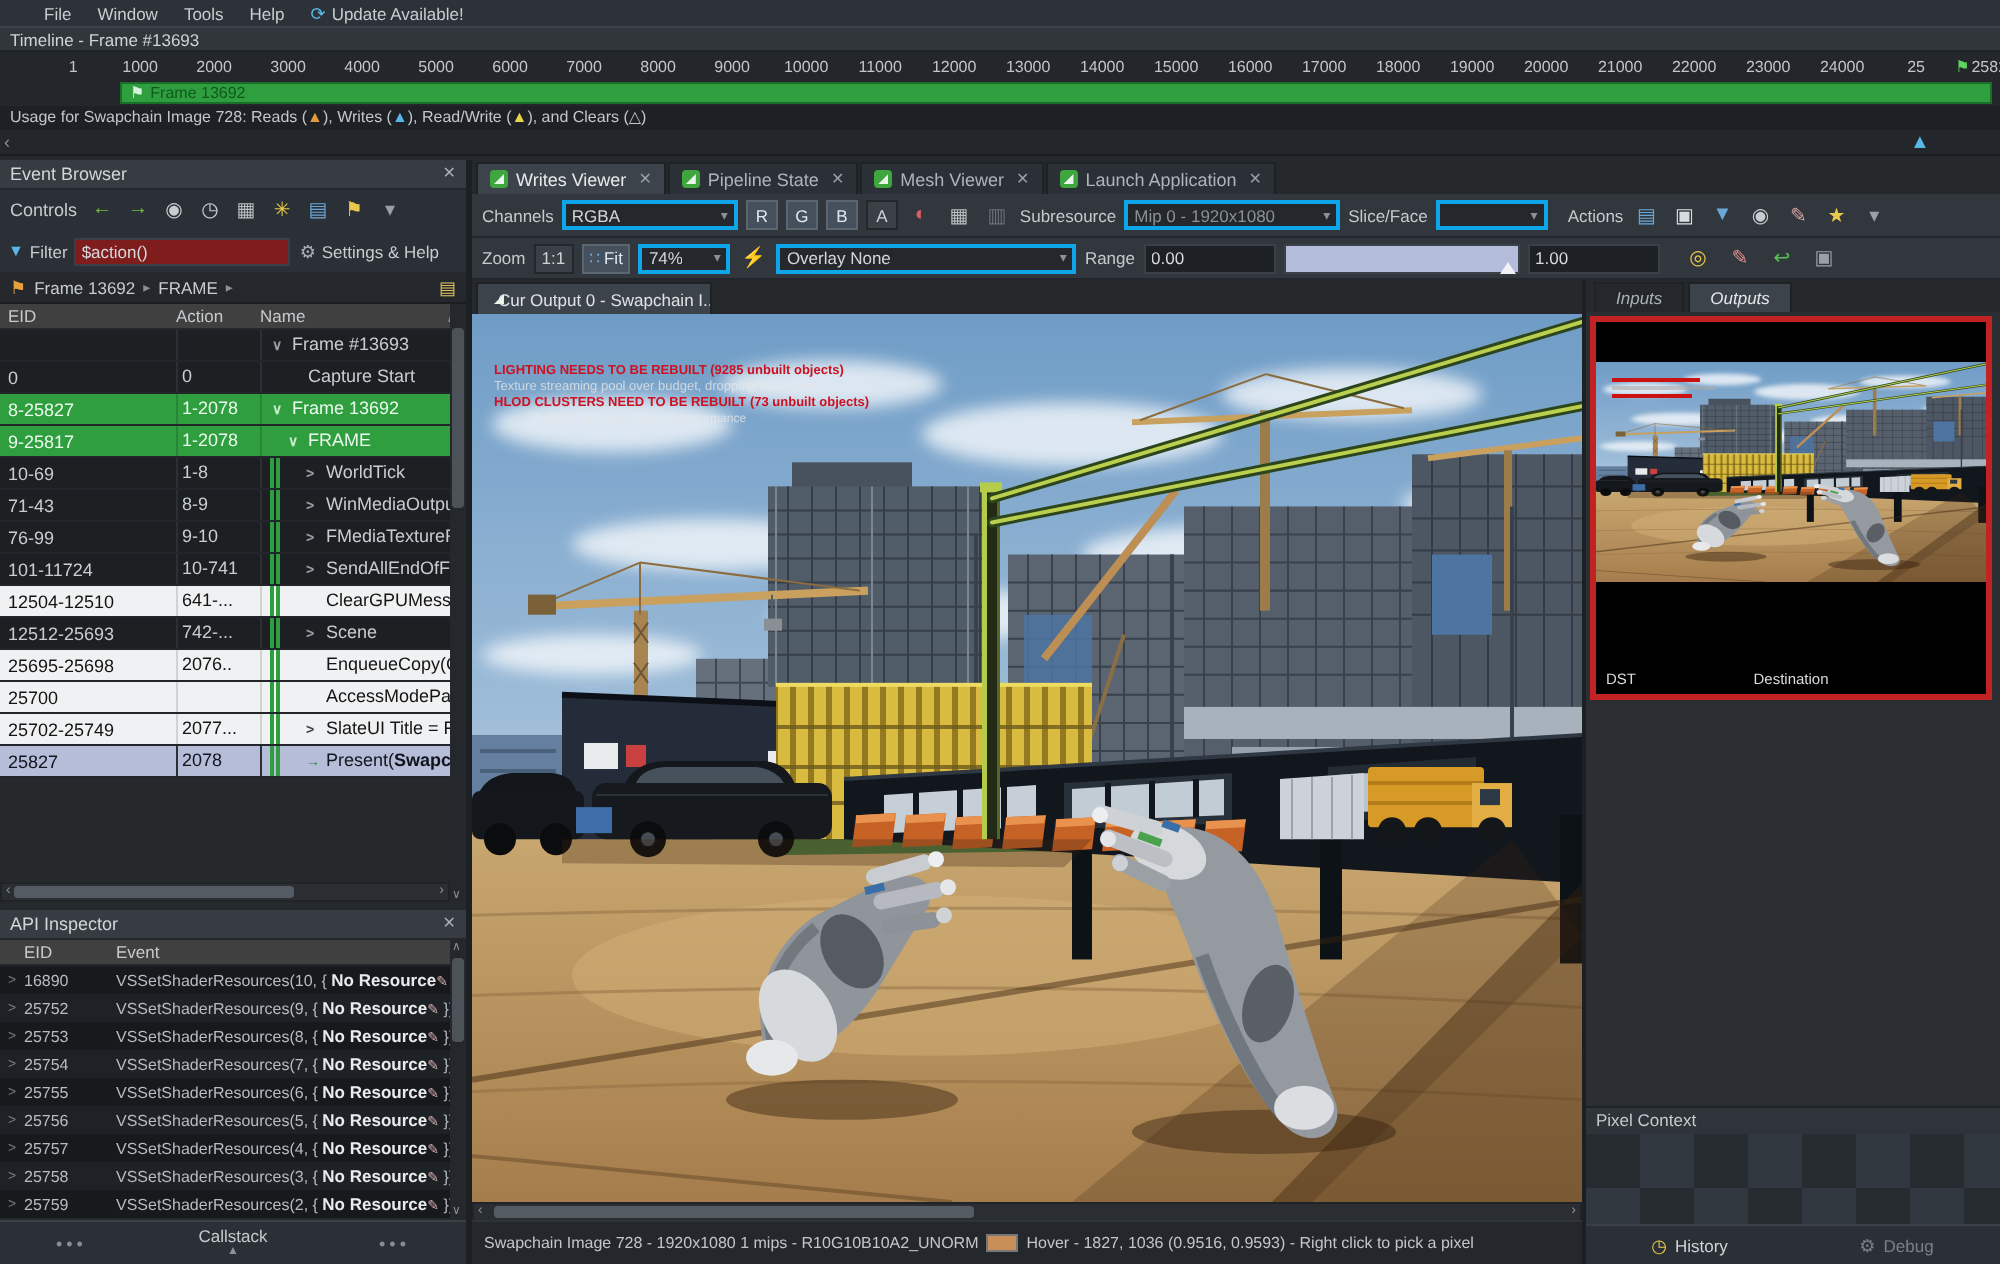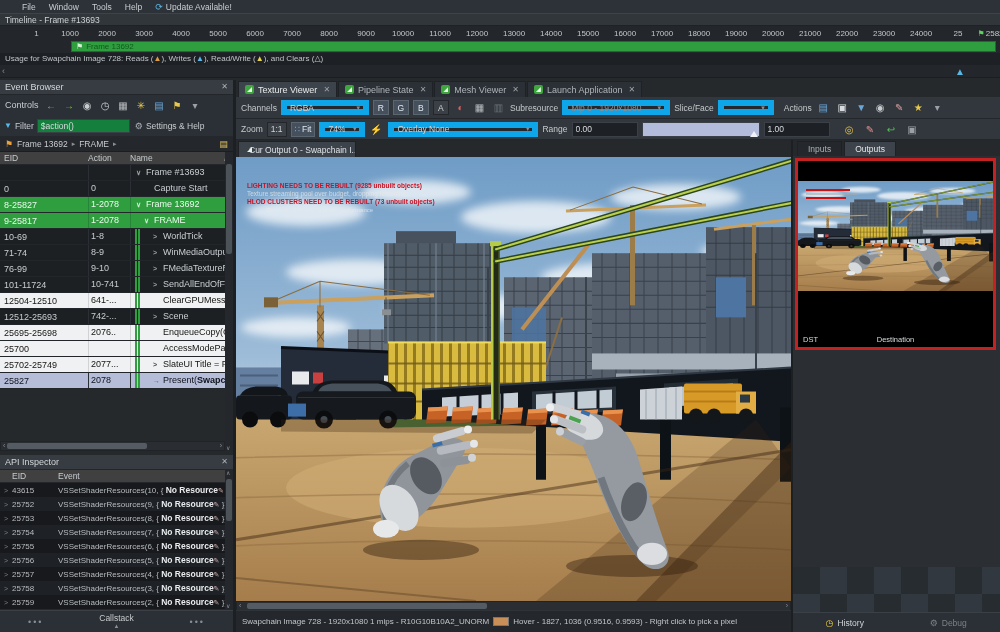--- a/index.html
+++ b/index.html
@@ -13,41 +13,41 @@
   .upd{display:flex;align-items:center;gap:3px;}
   .upd .ic{color:#57b8e8;font-size:9px;}
   .tl-title{left:0;top:13px;width:1000px;height:13px;background:#31363b;border-top:1px solid #3c434a;border-bottom:1px solid #1e2226;font-size:8.5px;line-height:12px;padding-left:5px;color:#cfd3d6;}
   .tl-ruler{left:0;top:26px;width:1000px;height:15px;background:#23262a;display:flex;align-items:center;font-size:8px;color:#c2c6c9;padding-left:6px;}
   .tl-ruler .eidlab{width:22px;margin-top:30px;}
   .tick{width:37px;text-align:center;}
   .tick:first-child{width:30px;}
   .tick-flag{color:#5fd35f;font-size:8px;margin:0 1px;}
   .tick-end{width:34px;text-align:right;}
   .tl-framerow{left:0;top:41px;width:1000px;height:12px;background:#23262a;}
-  .greenbar{position:absolute;left:60px;right:4px;top:0;height:11px;background:#2f9e3f;border:1px solid #1a6f28;font-size:8px;line-height:9px;color:#0f5a1d;padding-left:4px;white-space:nowrap;margin-left:11px;}
+  .greenbar{position:absolute;left:60px;right:4px;top:0;height:11px;background:#2f9e3f;border:1px solid #1a6f28;font-size:8px;line-height:9px;color:#0f5a1d;padding-left:4px;white-space:nowrap;}
   .greenbar .gflag{color:#d9f2da;margin-right:3px;}
   .tl-usage{left:0;top:53px;width:1000px;height:12px;background:#1d2024;font-size:8px;line-height:12px;padding-left:5px;color:#c2c6c9;white-space:nowrap;}
   .tri-o{color:#e09c3c;} .tri-b{color:#57b8e8;} .tri-y{color:#e8d44a;} .tri-n{color:#c2c6c9;}
   .tl-marker{left:0;top:65px;width:1000px;height:13px;background:#23262a;border-bottom:1px solid #1b1e21;}
   .tl-marker .bluetri{position:absolute;left:955px;top:1px;color:#57b8e8;font-size:10px;}
   .tl-marker .collapse{position:absolute;left:2px;top:1px;color:#8a9096;font-size:9px;}
 
   
   .leftpanel{left:0;top:80px;width:233px;bottom:0;background:#26292c;}
   .vsplit1{left:233px;top:80px;width:3px;bottom:0;background:#1d2023;}
   .mainpanel{left:236px;top:80px;right:0;bottom:0;background:#26292c;}
   .panel-h{height:15px;background:#363c42;border-bottom:1px solid #23272b;font-size:9px;line-height:14px;padding:0 5px;color:#d2d6d9;display:flex;justify-content:space-between;align-items:center;}
   .panel-h .x{color:#aab0b5;font-size:8px;cursor:pointer;}
 
   
   .eb-controls{height:20px;display:flex;align-items:center;gap:6px;padding-left:5px;font-size:9px;background:#2b3036;}
   .cicon{font-size:10px;width:13px;text-align:center;}
   .eb-filter{height:21px;display:flex;align-items:center;gap:3px;padding:0 4px;background:#2b3036;font-size:8.5px;}
   .funnel{color:#57b8e8;font-size:8px;}
-  .filter-input{width:93px;height:14px;background:#15803d;border:1px solid #3a4046;color:#d6dade;font-size:8.5px;padding:0 3px;}
+  .filter-input{width:108px;height:14px;background:#7f1d1d;border:1px solid #3a4046;color:#d6dade;font-size:8.5px;padding:0 3px;}
   .gear{color:#aab0b5;font-size:9px;margin-left:2px;}
   .eb-crumb{height:16px;display:flex;align-items:center;gap:4px;padding:0 5px;background:#24282c;font-size:8.5px;border-bottom:1px solid #1b1e21;}
   .bkmark{color:#e8a03a;font-size:9px;}
   .crumb-sep{color:#8a9096;font-size:7px;}
   .docic{margin-left:auto;color:#e0c060;font-size:9px;}
   .eb-thead,.api-thead{height:13px;background:#404040;border-bottom:1px solid #23272b;display:flex;font-size:8.5px;color:#c6cacd;line-height:12px;}
   .eb-thead .h-eid{width:88px;padding-left:4px;}
   .eb-thead .h-act{width:42px;}
   .eb-thead .h-name{flex:1;}
   .eb-thead .h-sort{width:10px;color:#8a9096;}
@@ -100,21 +100,21 @@
 
   
   .tabbar{height:17px;background:#26292c;display:flex;align-items:flex-end;padding-left:2px;gap:1px;}
   .tab{height:16px;display:flex;align-items:center;gap:4px;padding:0 6px;background:#2b3036;color:#aeb4b9;font-size:9px;border:1px solid #1e2226;border-bottom:none;}
   .tab.active{background:#3c434a;color:#e8eaec;}
   .rdicon{width:9px;height:9px;background:#3fa63f;border-radius:2px;display:inline-block;position:relative;}
   .rdicon::after{content:'';position:absolute;left:2px;top:2px;width:5px;height:5px;background:#e8f5e8;clip-path:polygon(0 100%,100% 100%,100% 0);}
   .tabx{color:#9aa0a6;font-size:8px;margin-left:2px;}
   .toolbar{background:#31373d;border-bottom:1px solid #23272b;display:flex;align-items:center;gap:4px;padding:0 5px;font-size:8.5px;color:#c6cacd;white-space:nowrap;}
   .tb1{height:22px;} .tb2{height:21px;}
-  .combo{height:15px;background:#24282d;border:6px solid #0ea5e9;display:flex;align-items:center;justify-content:space-between;padding:0 3px;color:#d2d6d9;}
+  .combo{height:15px;background:#24282d;border:2px solid #0ea5e9;display:flex;align-items:center;justify-content:space-between;padding:0 3px;color:#d2d6d9;}
   .combo .cv{overflow:hidden;}
   .combo .ca{color:#8a9096;font-size:7px;margin-left:3px;}
   .combo.dim .cv{color:#8a9096;}
   .tbtn{height:15px;min-width:16px;background:#3a4046;border:1px solid #23272b;display:flex;align-items:center;justify-content:center;padding:0 3px;font-size:8.5px;color:#cfd3d6;}
   .tbtn.pressed{background:#46505c;border-color:#5a6670;color:#dfe8f2;}
   .tico{font-size:10px;width:15px;text-align:center;}
   .tinput{height:15px;background:#1d2125;border:1px solid #3a4046;color:#d6dade;font-size:8.5px;padding:0 3px;width:66px;}
   .rslider{position:relative;width:118px;height:15px;background:#b4bcdc;border:1px solid #3a4046;}
   .rslider .mk{position:absolute;right:1px;bottom:-1px;width:0;height:0;border-left:4px solid transparent;border-right:4px solid transparent;border-bottom:6px solid #f0f2f5;}
   .outtab-row{height:17px;background:#26292c;display:flex;align-items:flex-end;padding-left:2px;}
@@ -129,21 +129,21 @@
   .vline.gry{color:#e8e8e8;opacity:.75;font-weight:normal;}
   .vline.ind{padding-left:20px;font-size:6px;}
   .vp-hscroll{position:absolute;left:0;top:521px;width:555px;}
   .vp-hscroll .thumbh{left:10px;width:240px;}
   .statusbar{left:0;top:530px;width:555px;height:22px;background:#24272b;border-top:1px solid #2e3338;font-family:"DejaVu Sans Mono",monospace;font-size:8px;color:#c2c6ca;display:flex;align-items:center;padding-left:6px;white-space:nowrap;overflow:hidden;}
   .swatch{display:inline-block;width:16px;height:9px;border:1px solid #777;margin:0 4px;}
 
   
   .vsplit2{left:555px;top:60px;width:2px;bottom:0;background:#1d2023;}
   .subpanel{left:557px;top:60px;right:0;bottom:0;background:#2b2f34;}
-  .rp-tabs{height:16px;display:flex;align-items:flex-end;padding-left:4px;gap:2px;background:#26292c;}
+  .rp-tabs{height:16px;display:flex;align-items:flex-end;padding-left:4px;gap:2px;background:#26292c;font-style:italic;}
   .rp-tab{height:15px;padding:0 10px;display:flex;align-items:center;font-size:8.5px;background:#24282c;color:#aab0b5;border:1px solid #1e2226;border-bottom:none;}
   .rp-tab.active{background:#3c434a;color:#e4e7ea;}
   .thumbbox{position:absolute;left:2px;top:18px;width:201px;height:192px;background:#000;border:3px solid #c32222;}
   .scene-thumb{position:absolute;left:0;top:20px;width:195px;height:110px;}
   .mini{position:absolute;height:2px;}
   .dstrow{position:absolute;left:0;bottom:0;width:100%;height:13px;background:#000;color:#d8dadc;font-size:7.5px;line-height:12px;}
   .dst-l{position:absolute;left:5px;}
   .dst-c{position:absolute;left:0;width:100%;text-align:center;}
   .pc-title{position:absolute;left:0;top:413px;width:100%;height:14px;background:#2f343a;border-top:1px solid #1e2226;font-size:8.5px;line-height:13px;padding-left:5px;color:#c6cacd;}
   .pc-checker{position:absolute;left:0;top:427px;width:100%;height:125px;background-color:#272c31;background-image:linear-gradient(45deg,#323840 25%,transparent 25%,transparent 75%,#323840 75%),linear-gradient(45deg,#323840 25%,transparent 25%,transparent 75%,#323840 75%);background-position:0 0,27px 27px;background-size:54px 54px;}
@@ -477,21 +477,21 @@
         <span class="c-eid">9-25817</span>
         <span class="c-act">1-2078</span>
         <span class="c-name"><b class="arrow">∨</b><span>FRAME</span><span class="nmb"></span><span></span></span>
       </div>
         <div class="eb-row i2 t">
         <span class="c-eid">10-69</span>
         <span class="c-act">1-8</span>
         <span class="c-name"><b class="arrow">&gt;</b><span>WorldTick</span><span class="nmb"></span><span></span></span>
       </div>
         <div class="eb-row i2 t">
-        <span class="c-eid">71-74</span>
+        <span class="c-eid">71-43</span>
         <span class="c-act">8-9</span>
         <span class="c-name"><b class="arrow">&gt;</b><span>WinMediaOutputConvertTexture</span><span class="nmb"></span><span></span></span>
       </div>
         <div class="eb-row i2 t">
         <span class="c-eid">76-99</span>
         <span class="c-act">9-10</span>
         <span class="c-name"><b class="arrow">&gt;</b><span>FMediaTextureResource_Convert</span><span class="nmb"></span><span></span></span>
       </div>
         <div class="eb-row i2 t">
         <span class="c-eid">101-11724</span>
@@ -545,21 +545,21 @@
         <span class="x">✕</span>
       </div>
       <div class="api-thead">
         <span class="h-eid">EID</span>
         <span class="h-event">Event</span>
       </div>
       <div>
 
       <div class="api-row">
           <span class="api-exp">&gt;</span>
-          <span class="api-eid">43615</span>
+          <span class="api-eid">16890</span>
           <span class="api-event"><span>VSSetShaderResources(10, { </span><b>No Resource</b><span class="pen">✎</span><span> })</span></span>
         </div>
           <div class="api-row">
           <span class="api-exp">&gt;</span>
           <span class="api-eid">25752</span>
           <span class="api-event"><span>VSSetShaderResources(9, { </span><b>No Resource</b><span class="pen">✎</span><span> })</span></span>
         </div>
           <div class="api-row">
           <span class="api-exp">&gt;</span>
           <span class="api-eid">25753</span>
@@ -613,21 +613,21 @@
     </div>
   </div>
 
   <div class="abs vsplit1"></div>
 
   <div class="abs mainpanel">
     <div class="tabbar">
 
     <div class="tab active">
         <span class="rdicon"></span>
-        <span>Texture Viewer</span>
+        <span>Writes Viewer</span>
         <span class="tabx">✕</span>
       </div>
         <div class="tab">
         <span class="rdicon"></span>
         <span>Pipeline State</span>
         <span class="tabx">✕</span>
       </div>
         <div class="tab">
         <span class="rdicon"></span>
         <span>Mesh Viewer</span>
@@ -754,20 +754,21 @@
             <use href="#scene"></use>
           </svg>
         <div class="mini" style="left:8px;top:28px;width:44px;background:#c11;"></div>
         <div class="mini" style="left:8px;top:32px;width:52px;background:#aaa;opacity:.6;"></div>
         <div class="mini" style="left:8px;top:36px;width:40px;background:#c11;"></div>
         <div class="dstrow">
           <span class="dst-l">DST</span>
           <span class="dst-c">Destination</span>
         </div>
       </div>
+      <div class="pc-title">Pixel Context</div>
       <div class="pc-checker"></div>
       <div class="rp-buttons">
         <div class="rp-btn">
           <span class="bic">◷</span>
           <span>History</span>
         </div>
         <div class="rp-btn dim">
           <span class="bic">⚙</span>
           <span>Debug</span>
         </div>

